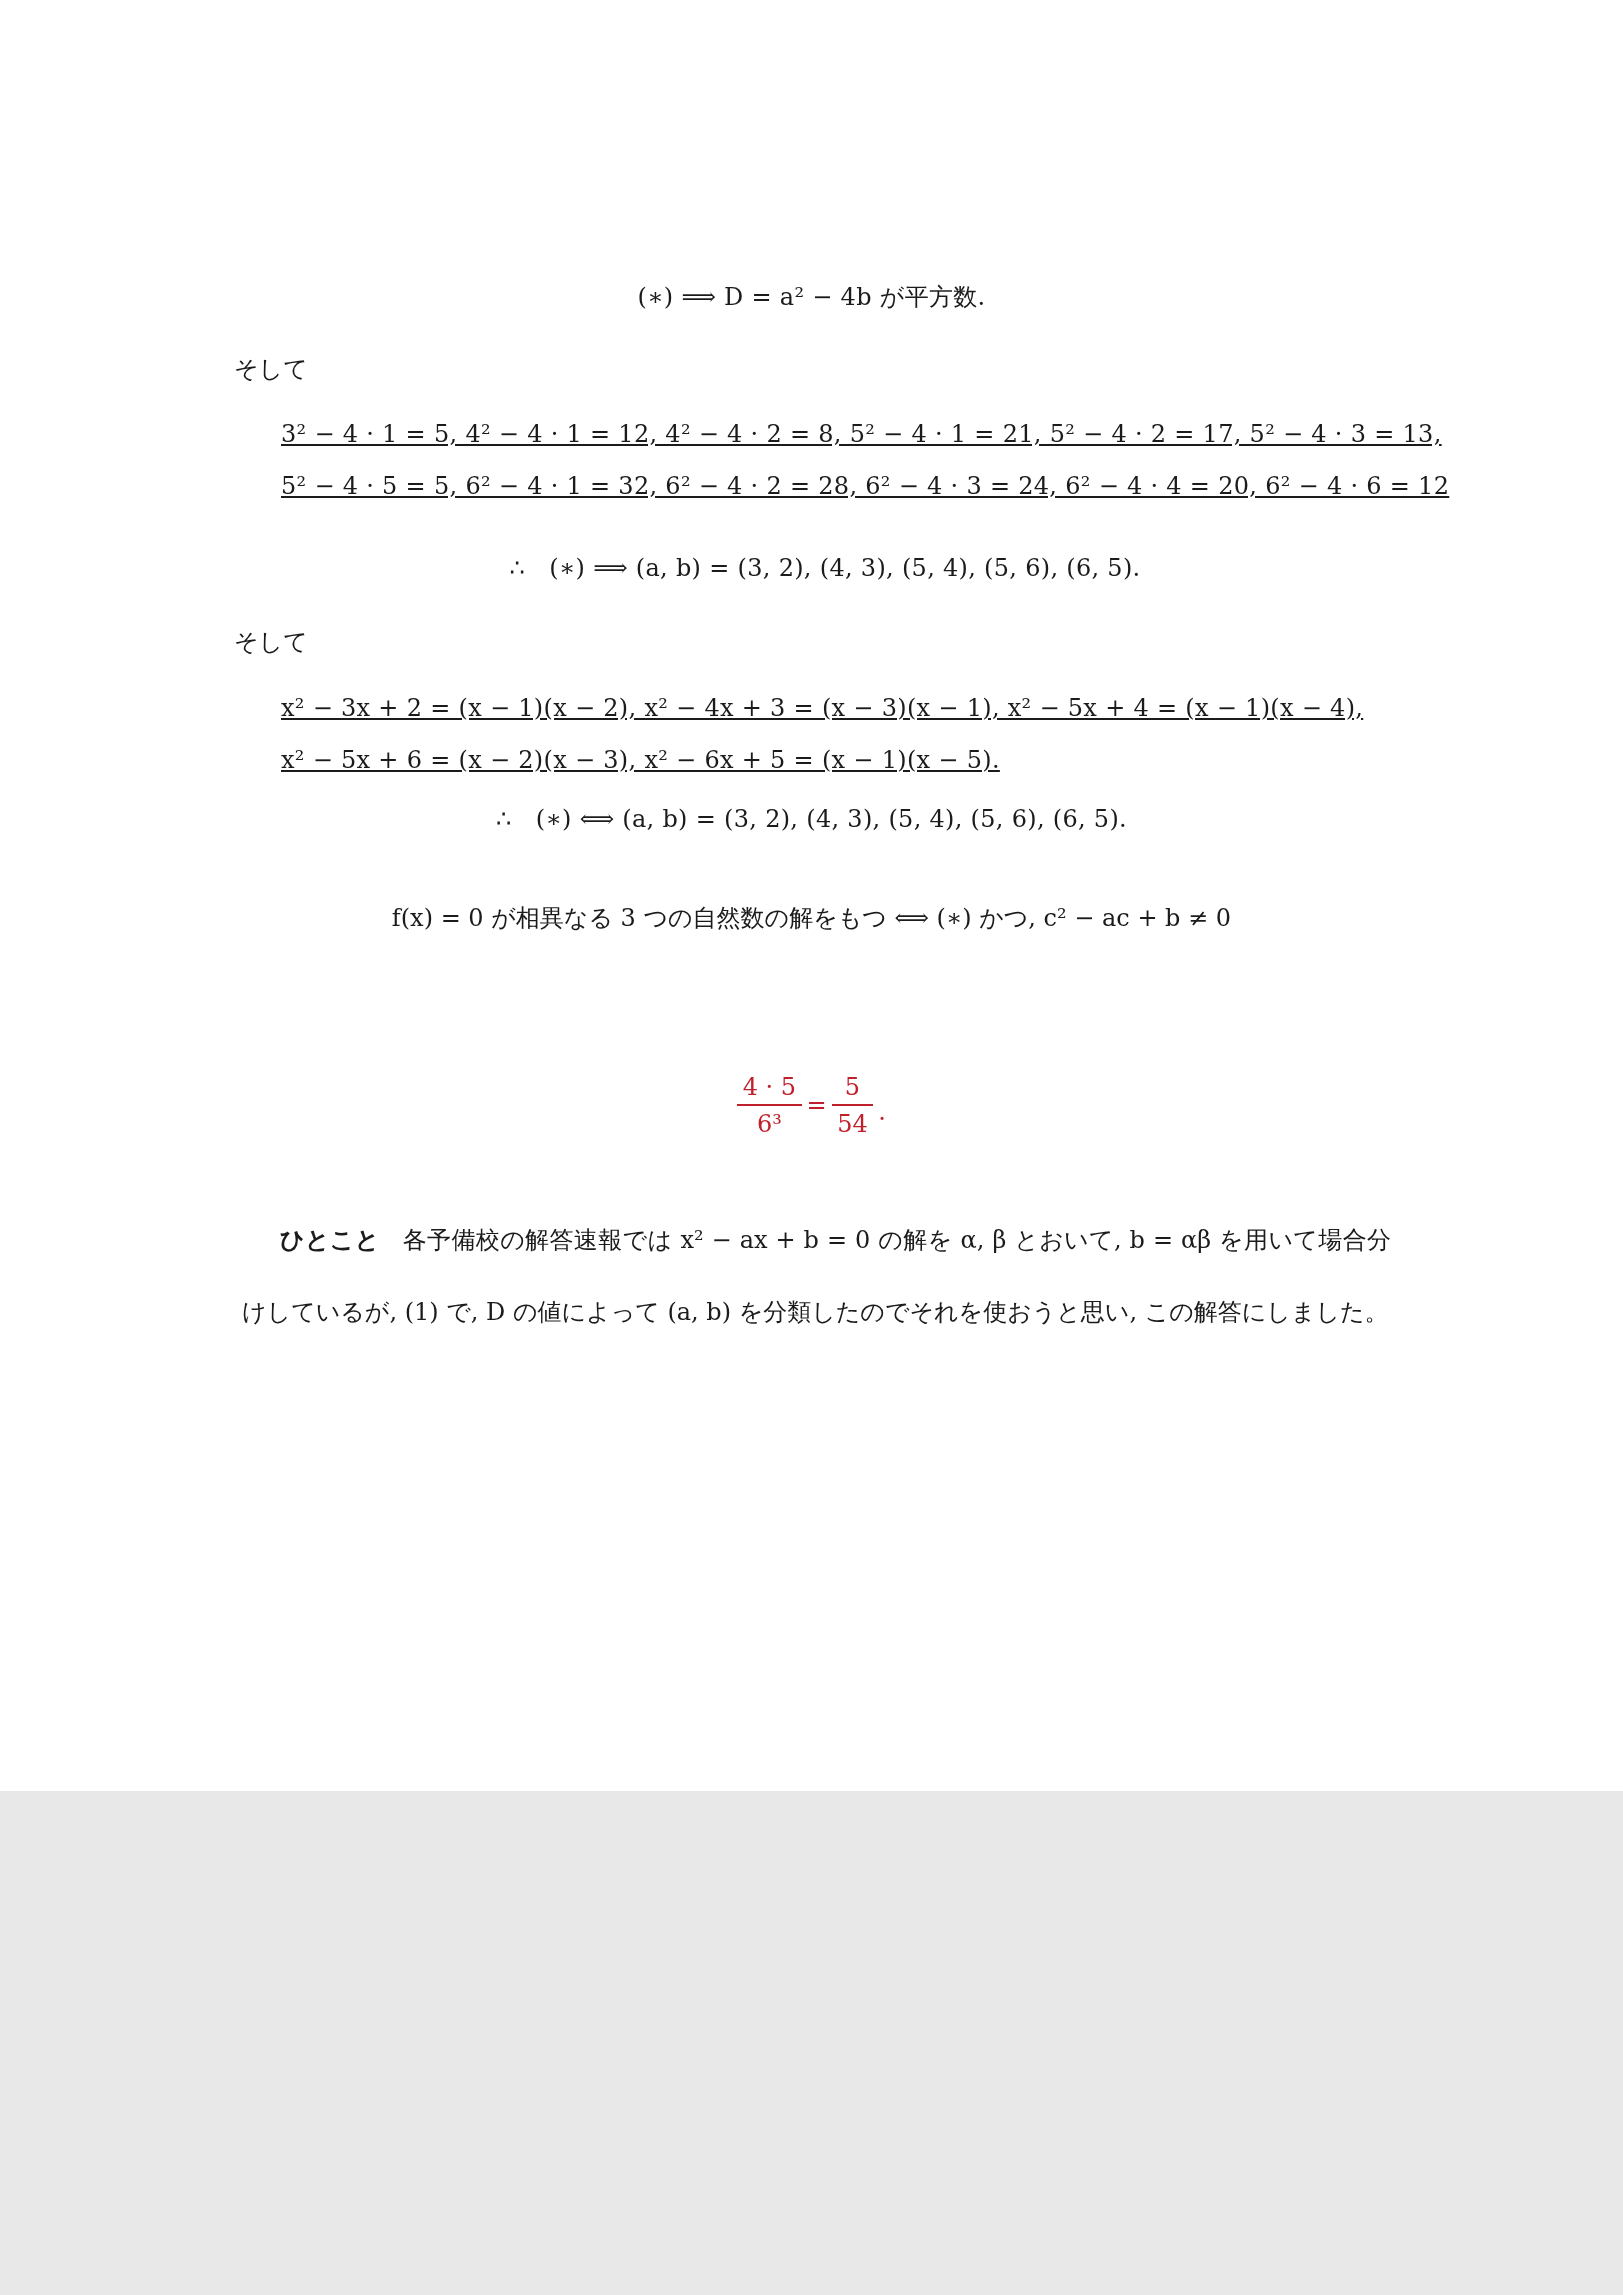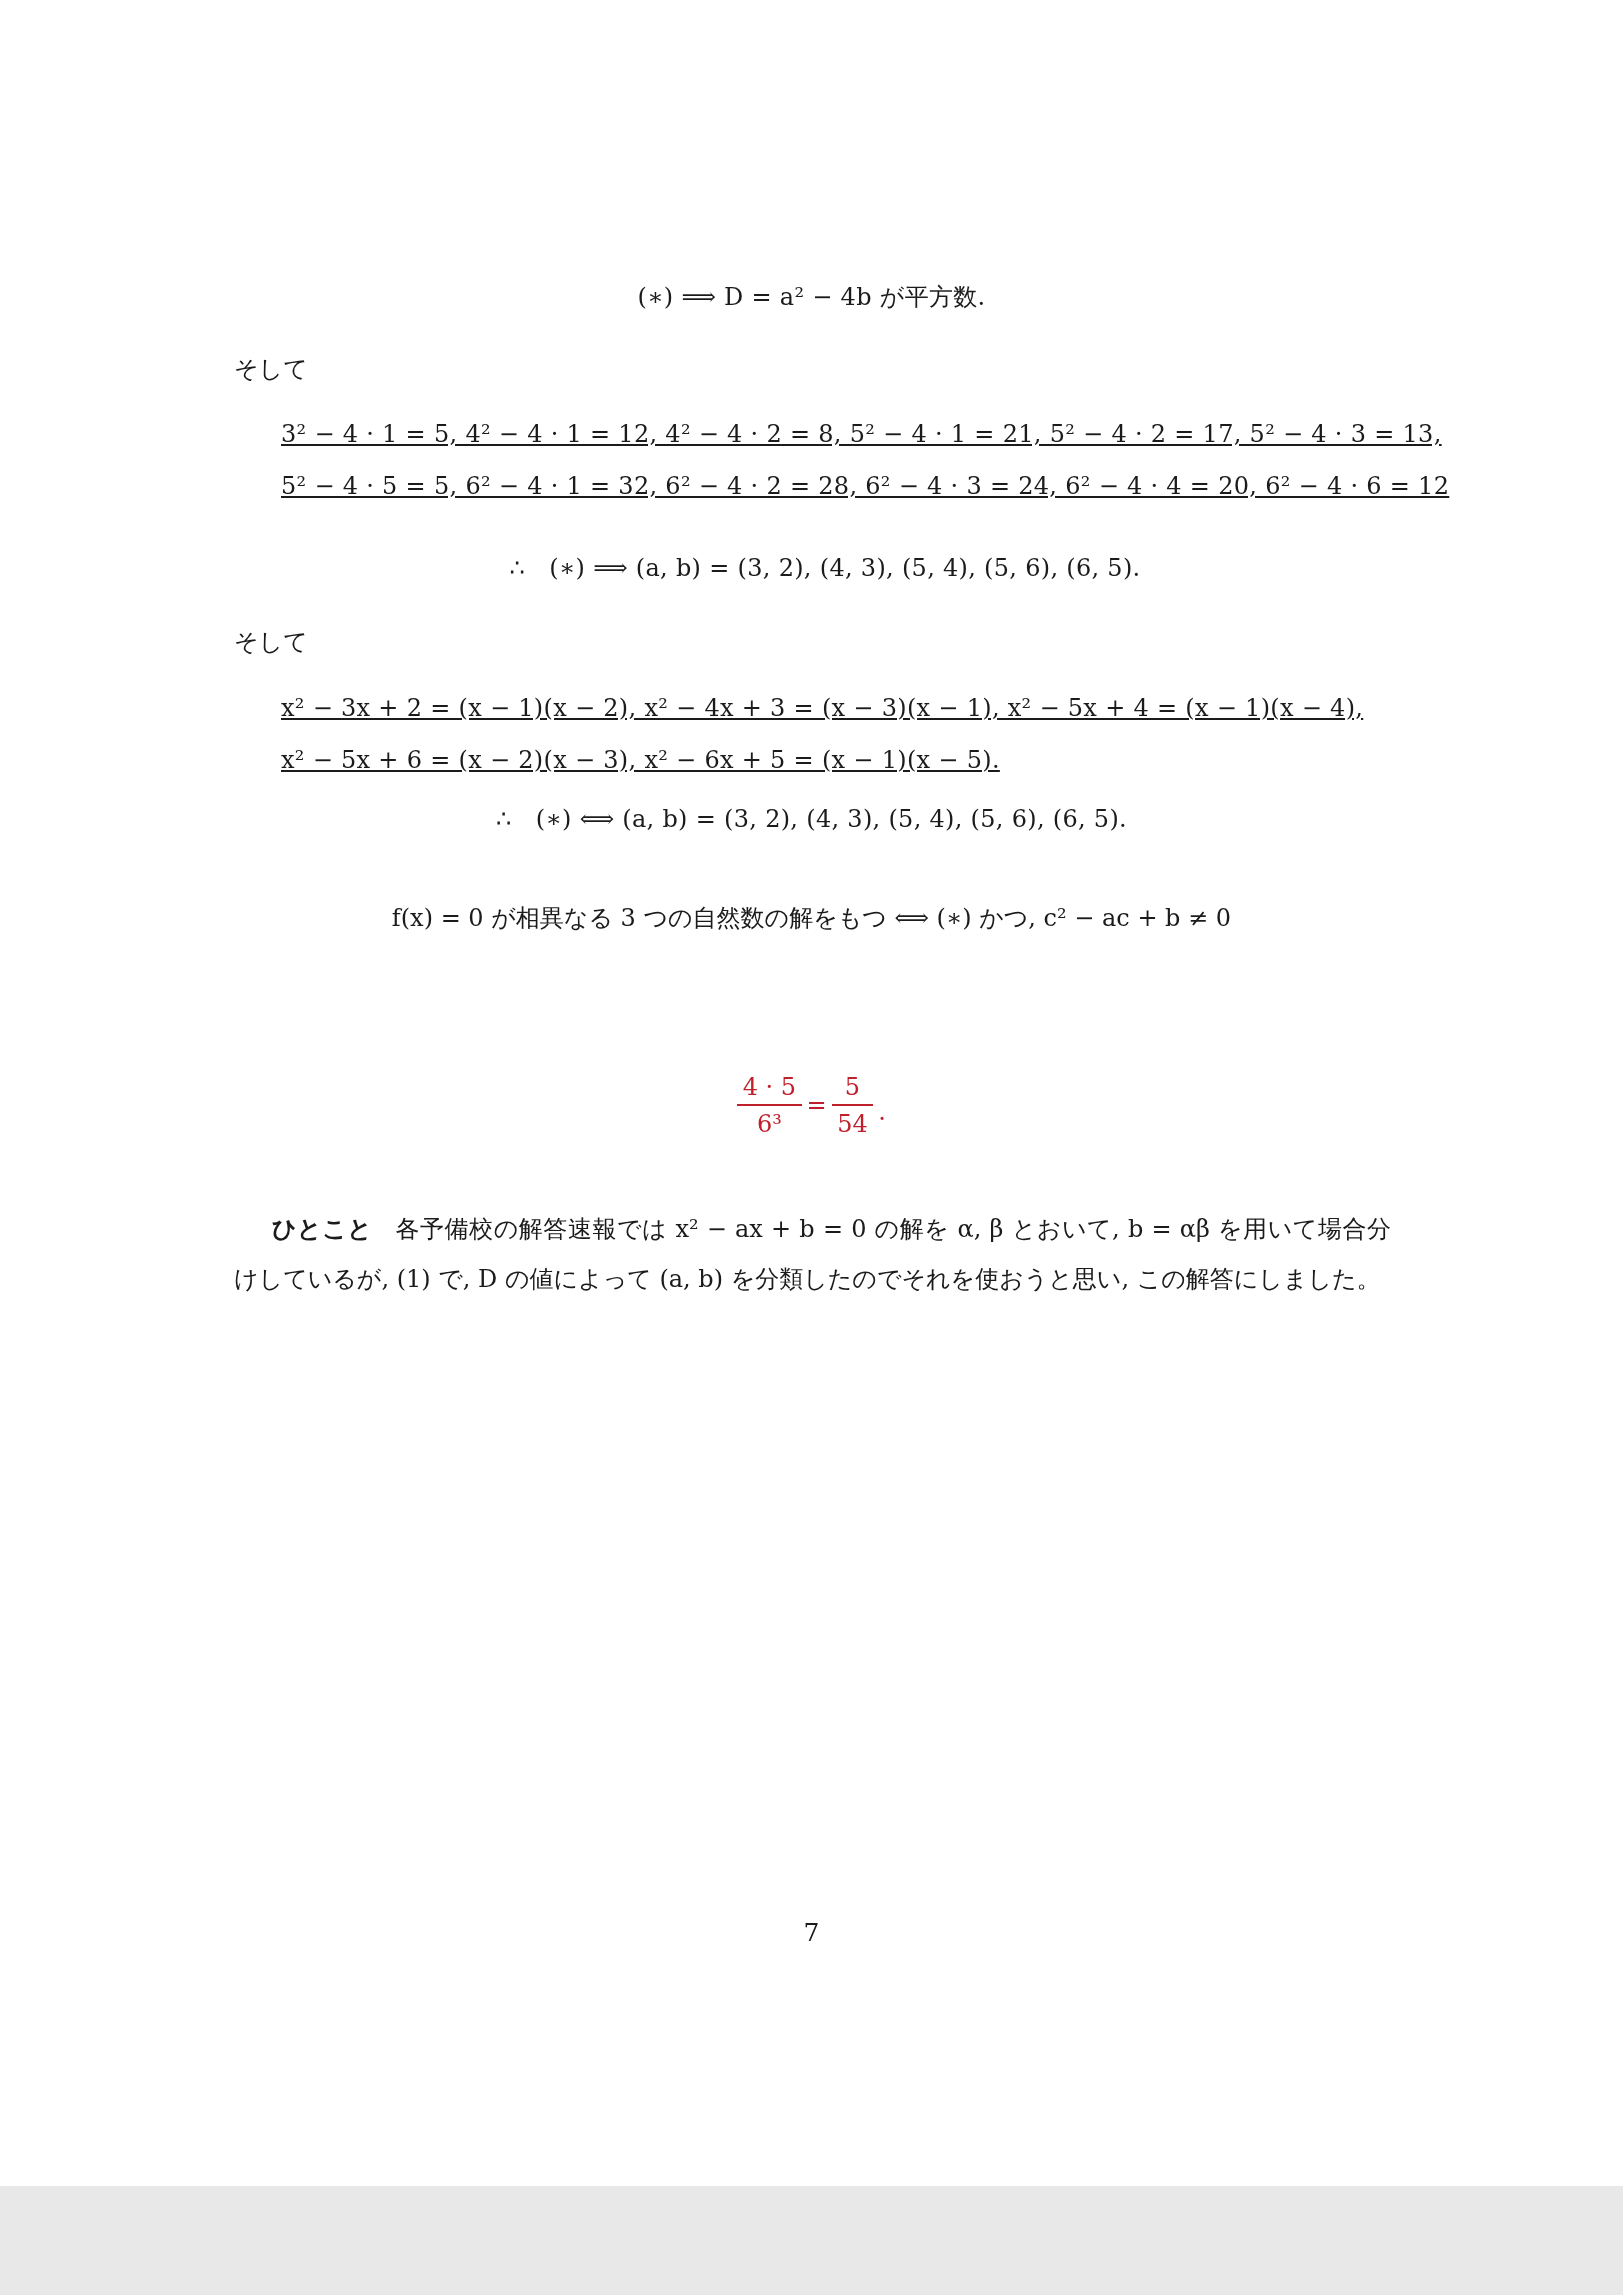--- a/index.html
+++ b/index.html
@@ -3,21 +3,21 @@
 <meta charset="utf-8">
 <style>
   html, body {
     margin: 0;
     padding: 0;
     background: #e8e8e8;
   }
   .page {
     position: relative;
     width: 1623px;
-    height: 2186px;
+    height: 1791px;
     margin: 0 auto;
     background: #ffffff;
     font-family: "DejaVu Serif", "Liberation Serif", serif;
     color: #1b1b1b;
     font-size: 24px;
     overflow: hidden;
   }
   .abs { position: absolute; }
   .centered {
     left: 0;
@@ -31,23 +31,23 @@
     right: 185px;
     white-space: nowrap;
   }
   .eq-line { line-height: 52px; text-decoration: underline; }
   .body-line {
     left: 234px;
     right: 229px;
     white-space: nowrap;
   }
   .para {
-    left: 234px;
+    left: 242px;
     right: 232px;
-    line-height: 50px;
+    line-height: 72px;
     text-align: justify;
   }
   .hitokoto-label {
     font-family: "DejaVu Sans", "Liberation Sans", sans-serif;
     font-weight: bold;
     margin-right: 23px;
   }
   .math-display { letter-spacing: 0.3px; }
 
   

